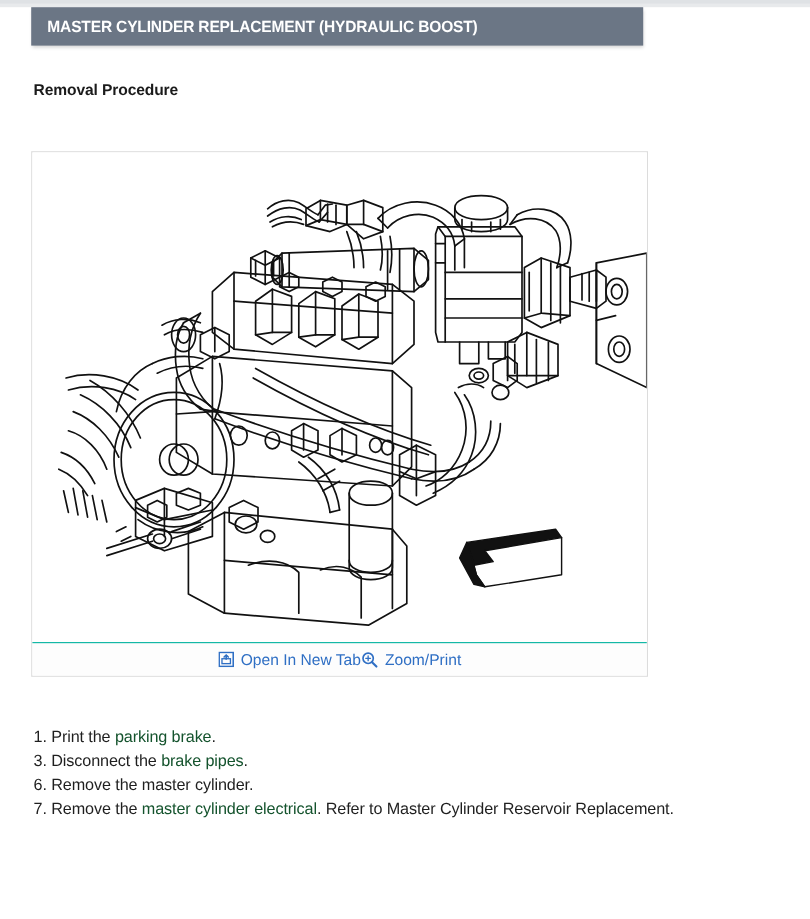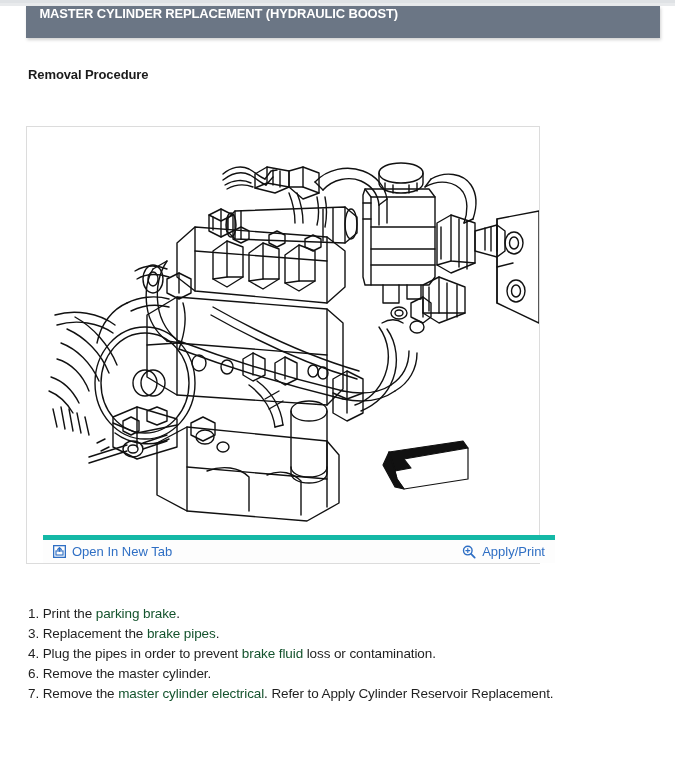--- a/index.html
+++ b/index.html
@@ -31,25 +31,26 @@
     width: 675px;
     height: 3px;
     background: #dfe2e5;
   }
 
   
   .title-bar {
     position: absolute;
     left: 26px;
     top: 6px;
-    width: 634px;
+    width: 510px;
     height: 32px;
     background: #6b7685;
     box-shadow: 1px 2px 3px rgba(0,0,0,0.18);
     display: flex;
+    align-items: center;
   }
   .title-bar-text {
     color: #ffffff;
     font-size: 13.5px;
     font-weight: bold;
     letter-spacing: -0.15px;
     padding-left: 14px;
     white-space: nowrap;
     transform: scaleX(0.96);
     transform-origin: left center;
@@ -86,29 +87,29 @@
     overflow: hidden;
     background: #ffffff;
   }
   .figure-image-area svg {
     display: block;
   }
 
   
   .figure-footer {
     position: absolute;
-    left: 16px;
+    left: 0;
     bottom: 0;
     width: 512px;
     height: 28px;
-    border-top: 5px solid #14b8a6;
+    border-top: 1px solid #14b8a6;
     background: #fdfdfd;
     display: flex;
     align-items: center;
-    justify-content: space-between;
+    justify-content: center;
     box-sizing: border-box;
     padding: 0 10px 0 10px;
   }
   .footer-action {
     display: flex;
     align-items: center;
     gap: 6px;
     color: #2f6fc4;
     font-size: 13px;
     cursor: pointer;
@@ -428,24 +429,23 @@
     </div>
 
     <div class="footer-action">
       <span>
         <svg class="icon-zoom" viewBox="0 0 15 15" xmlns="http://www.w3.org/2000/svg">
           <circle cx="6.2" cy="6.0" r="4.6" fill="none" stroke="#2f6fc4" stroke-width="1.5"></circle>
           <path d="M9.7 9.5 L13.6 13.4" stroke="#2f6fc4" stroke-width="1.9" stroke-linecap="round"></path>
           <path d="M6.2 3.9 L6.2 8.1 M4.1 6.0 L8.3 6.0" stroke="#2f6fc4" stroke-width="1.2" stroke-linecap="round"></path>
         </svg>
       </span>
-      <span class="label">Apply/Print</span>
+      <span class="label">Zoom/Print</span>
     </div>
   </div>
 </div>
 
 <ol class="procedure-list" id="procedure-list">
     <li><span class="num">1. </span><span>Print the </span><span class="lnk">parking brake</span><span>.</span></li>
-    <li><span class="num">3. </span><span>Replacement the </span><span class="lnk">brake pipes</span><span>.</span></li>
-    <li><span class="num">4. </span><span>Plug the pipes in order to prevent </span><span class="lnk">brake fluid</span><span> loss or contamination.</span></li>
+    <li><span class="num">3. </span><span>Disconnect the </span><span class="lnk">brake pipes</span><span>.</span></li>
     <li><span class="num">6. </span><span>Remove the master cylinder.</span></li>
-    <li><span class="num">7. </span><span>Remove the </span><span class="lnk">master cylinder electrical</span><span>. Refer to Apply Cylinder Reservoir Replacement.</span></li>
+    <li><span class="num">7. </span><span>Remove the </span><span class="lnk">master cylinder electrical</span><span>. Refer to Master Cylinder Reservoir Replacement.</span></li>
   </ol>
 
 </body></html>

